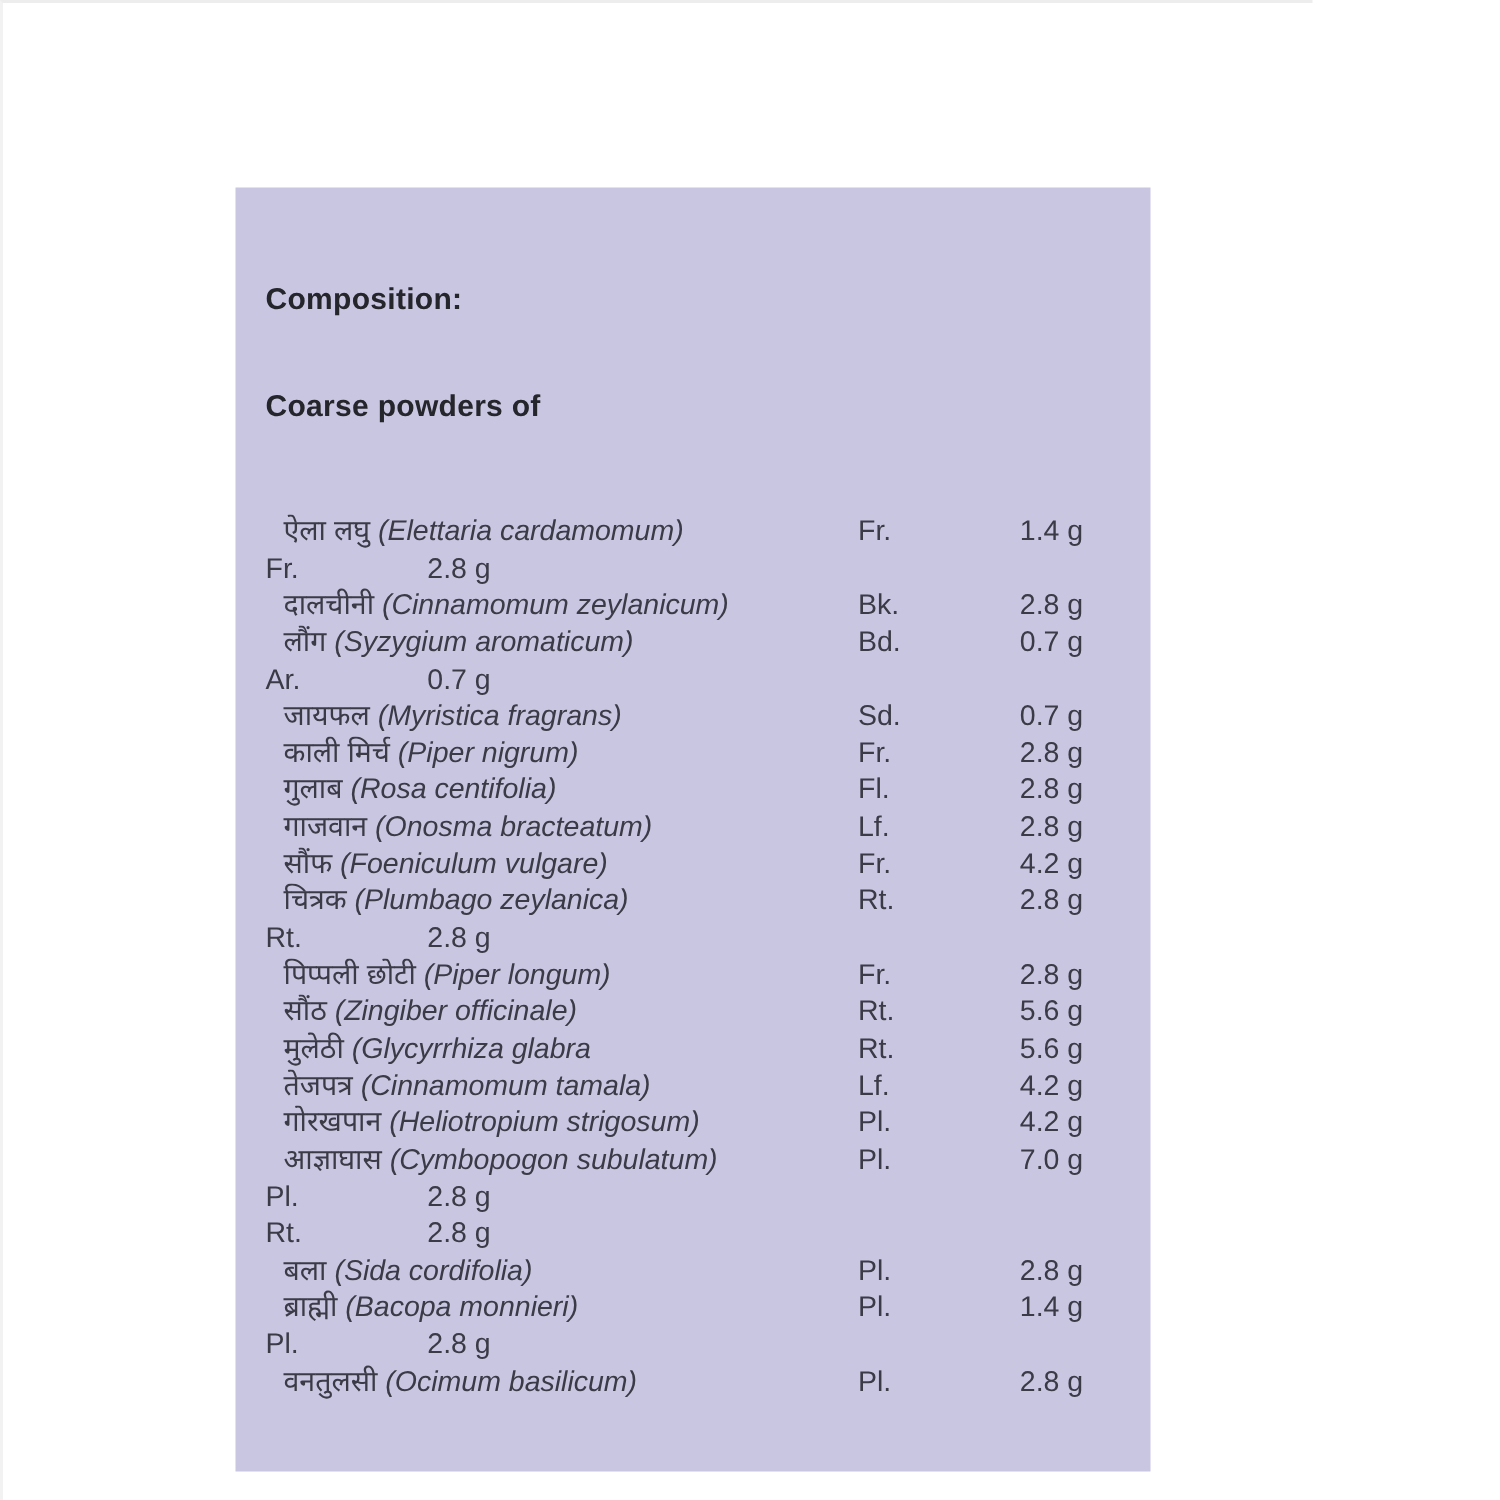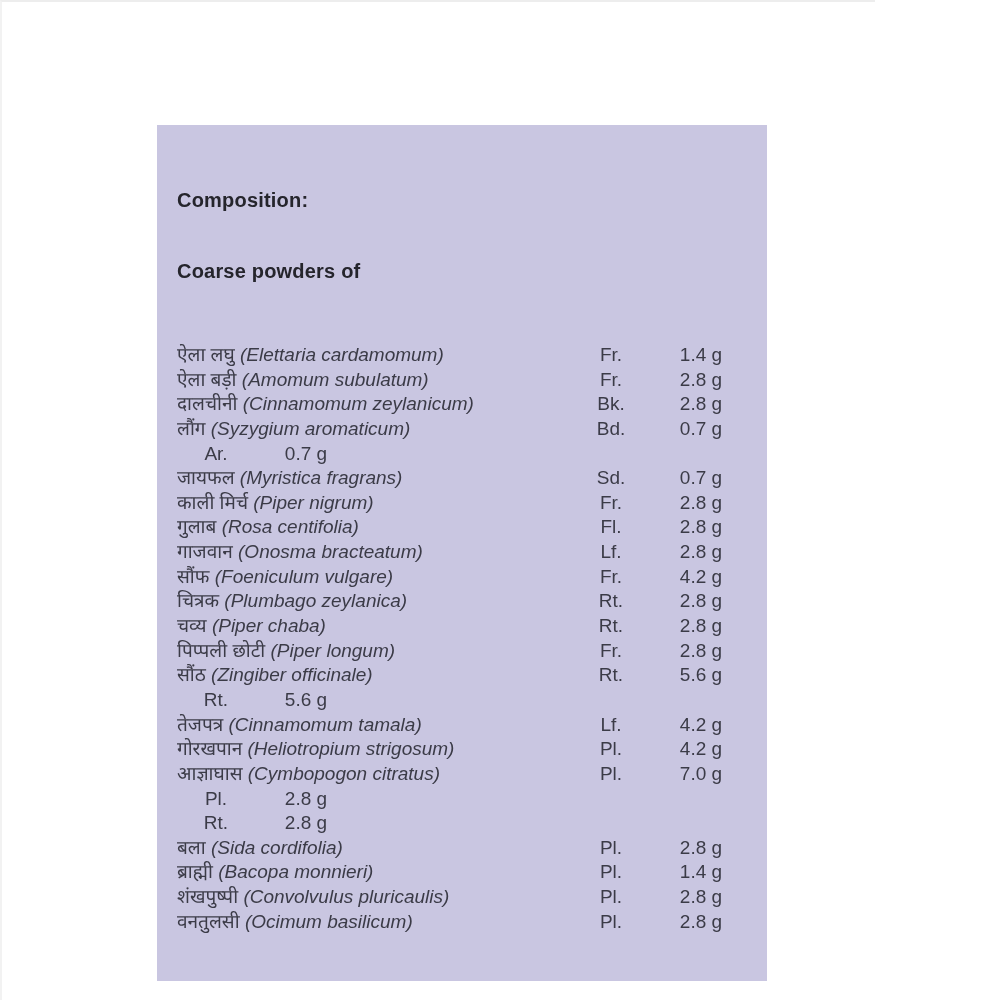--- a/index.html
+++ b/index.html
@@ -49,27 +49,28 @@
     color: #3b3b47;
     line-height: 24.65px;
     white-space: nowrap;
   }
   .name {
     flex: 1 1 auto;
     overflow: hidden;
   }
   .name .hi {
     font-style: normal;
+    margin-left: 12px;
   }
   .name .latin {
     font-style: italic;
   }
   .part {
     flex: 0 0 78px;
-    text-align: center;
+    text-align: left;
   }
   .qty {
     flex: 0 0 102px;
     text-align: center;
   }
 </style>
 </head>
 <body>
 
 <div class="page">
@@ -79,21 +80,20 @@
       <div>Coarse powders of</div>
     </div>
     <div class="rows" id="rows">
   <div class="row">
     <span class="name"><span class="hi">ऐला लघु</span> <span class="latin">(Elettaria cardamomum)</span></span>
     <span class="part">Fr.</span>
     <span class="qty">1.4 g</span>
   </div>
 
   <div class="row">
-    <span class="name"><span class="hi">ऐला बड़ी</span> <span class="latin">(Amomum subulatum)</span></span>
     <span class="part">Fr.</span>
     <span class="qty">2.8 g</span>
   </div>
 
   <div class="row">
     <span class="name"><span class="hi">दालचीनी</span> <span class="latin">(Cinnamomum zeylanicum)</span></span>
     <span class="part">Bk.</span>
     <span class="qty">2.8 g</span>
   </div>
 
@@ -138,56 +138,56 @@
     <span class="qty">4.2 g</span>
   </div>
 
   <div class="row">
     <span class="name"><span class="hi">चित्रक</span> <span class="latin">(Plumbago zeylanica)</span></span>
     <span class="part">Rt.</span>
     <span class="qty">2.8 g</span>
   </div>
 
   <div class="row">
-    <span class="name"><span class="hi">चव्य</span> <span class="latin">(Piper chaba)</span></span>
     <span class="part">Rt.</span>
     <span class="qty">2.8 g</span>
   </div>
 
   <div class="row">
     <span class="name"><span class="hi">पिप्पली छोटी</span> <span class="latin">(Piper longum)</span></span>
     <span class="part">Fr.</span>
     <span class="qty">2.8 g</span>
   </div>
 
   <div class="row">
     <span class="name"><span class="hi">सौंठ</span> <span class="latin">(Zingiber officinale)</span></span>
     <span class="part">Rt.</span>
     <span class="qty">5.6 g</span>
   </div>
 
   <div class="row">
+    <span class="name"><span class="hi">मुलेठी</span> <span class="latin">(Glycyrrhiza glabra</span></span>
     <span class="part">Rt.</span>
     <span class="qty">5.6 g</span>
   </div>
 
   <div class="row">
     <span class="name"><span class="hi">तेजपत्र</span> <span class="latin">(Cinnamomum tamala)</span></span>
     <span class="part">Lf.</span>
     <span class="qty">4.2 g</span>
   </div>
 
   <div class="row">
     <span class="name"><span class="hi">गोरखपान</span> <span class="latin">(Heliotropium strigosum)</span></span>
     <span class="part">Pl.</span>
     <span class="qty">4.2 g</span>
   </div>
 
   <div class="row">
-    <span class="name"><span class="hi">आज्ञाघास</span> <span class="latin">(Cymbopogon citratus)</span></span>
+    <span class="name"><span class="hi">आज्ञाघास</span> <span class="latin">(Cymbopogon subulatum)</span></span>
     <span class="part">Pl.</span>
     <span class="qty">7.0 g</span>
   </div>
 
   <div class="row">
     <span class="part">Pl.</span>
     <span class="qty">2.8 g</span>
   </div>
 
   <div class="row">
@@ -201,21 +201,20 @@
     <span class="qty">2.8 g</span>
   </div>
 
   <div class="row">
     <span class="name"><span class="hi">ब्राह्मी</span> <span class="latin">(Bacopa monnieri)</span></span>
     <span class="part">Pl.</span>
     <span class="qty">1.4 g</span>
   </div>
 
   <div class="row">
-    <span class="name"><span class="hi">शंखपुष्पी</span> <span class="latin">(Convolvulus pluricaulis)</span></span>
     <span class="part">Pl.</span>
     <span class="qty">2.8 g</span>
   </div>
 
   <div class="row">
     <span class="name"><span class="hi">वनतुलसी</span> <span class="latin">(Ocimum basilicum)</span></span>
     <span class="part">Pl.</span>
     <span class="qty">2.8 g</span>
   </div>
 

